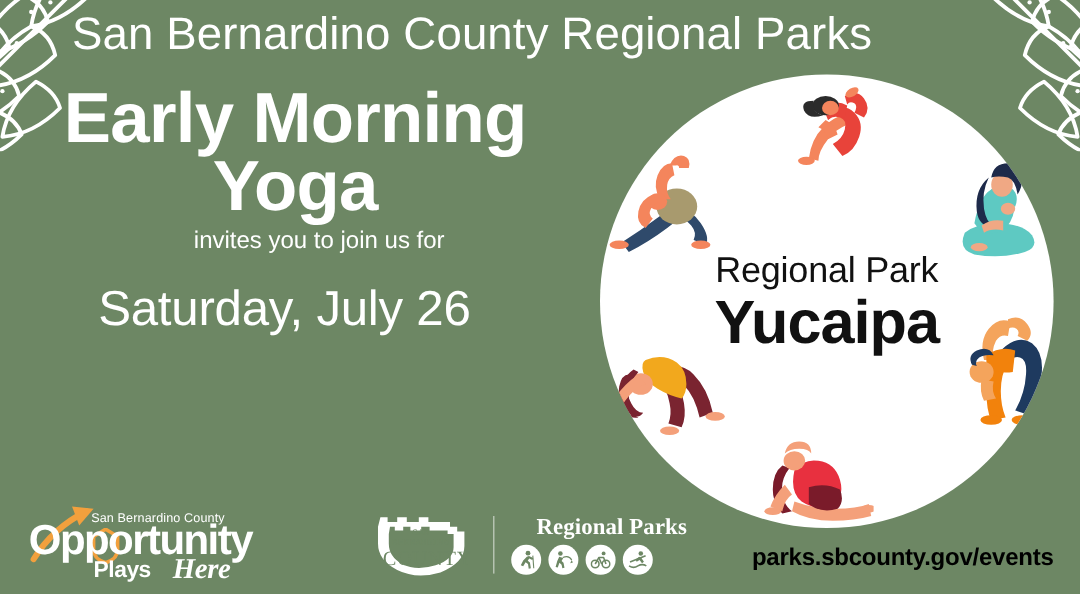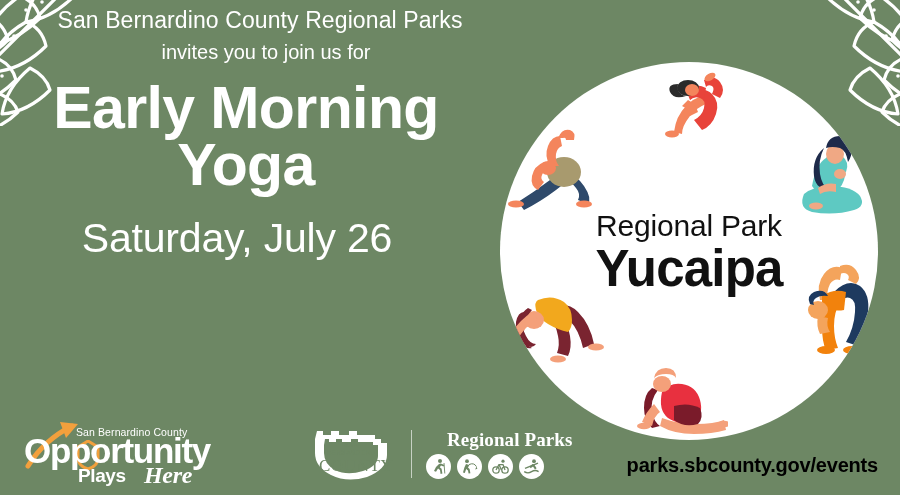--- a/index.html
+++ b/index.html
@@ -27,25 +27,25 @@
   #left-col {
     position:absolute;
     left:0; top:0;
     width:496px; height:410px;
     text-align:center;
     color:#ffffff;
   }
 
   #org-name {
     margin-top:6px;
-    font-size:23px;
+    font-size:38px;
     font-weight:400;
     letter-spacing:0.1px;
     line-height:1.25;
-    padding-left:24px;
+    padding-left:60px;
     white-space:nowrap;
   }
 
   #invite-line {
     margin-top:6px;
     font-size:20px;
     font-weight:400;
     padding-left:36px;
   }
 
@@ -241,25 +241,25 @@
     <circle cx="66" cy="44" r="1.8" fill="#ffffff" stroke="none"></circle>
     <circle cx="82" cy="36" r="1.8" fill="#ffffff" stroke="none"></circle>
     <circle cx="40" cy="78" r="1.8" fill="#ffffff" stroke="none"></circle>
     <circle cx="54" cy="70" r="1.8" fill="#ffffff" stroke="none"></circle>
     <circle cx="26" cy="118" r="1.8" fill="#ffffff" stroke="none"></circle>
     <circle cx="42" cy="110" r="1.8" fill="#ffffff" stroke="none"></circle>
   </svg>
 
   <div id="left-col">
     <div id="org-name">San Bernardino County Regional Parks</div>
-    <div id="invite-line">invites you to join us for</div>
     <div id="event-title">
       <span class="l1">Early Morning</span>
       <span class="l2">Yoga</span>
     </div>
+    <div id="invite-line">invites you to join us for</div>
     <div id="event-date">Saturday, July 26</div>
   </div>
 
   <div id="park-circle">
 
     <svg class="yogi" style="left:148px; top:4px;" width="88" height="80" viewBox="0 0 88 80">
       <path d="M26 66 q2 -16 12 -26 q8 -8 16 -10 l4 8 q-10 4 -16 12 q-8 10 -8 18z" fill="#F4855C"></path>
       <ellipse cx="24" cy="68" rx="7" ry="3.4" fill="#F4855C"></ellipse>
       <path d="M44 26 q12 -6 20 2 q8 8 4 20 q-4 12 -14 16 l-8 -10 q8 -4 10 -12 q2 -8 -4 -10 q-6 -2 -10 2z" fill="#E8433A"></path>
       <path d="M56 14 q10 -6 16 2 q6 8 0 16 l-8 -4 q3 -6 0 -8 q-4 -2 -6 1z" fill="#E8433A"></path>

